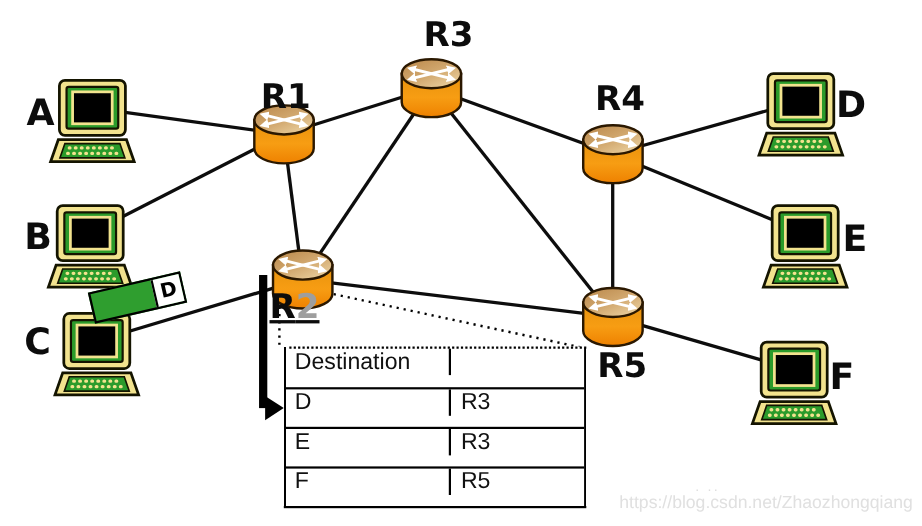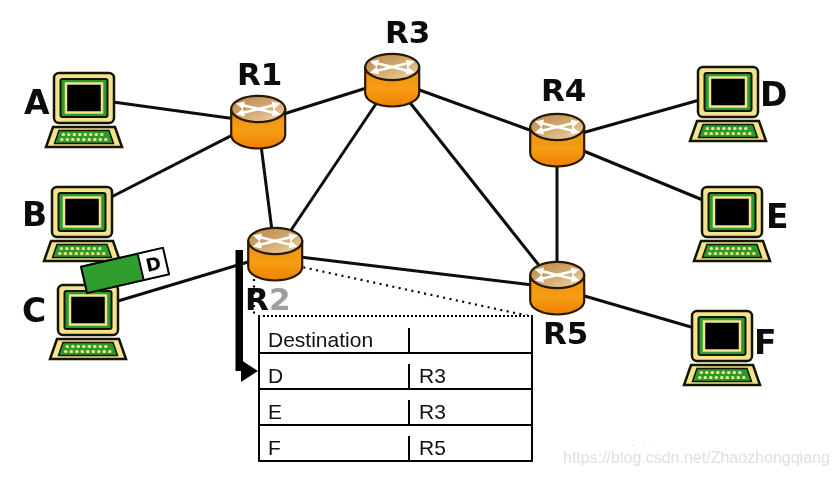--- a/index.html
+++ b/index.html
@@ -14,21 +14,21 @@
 
   .packet{position:absolute;left:82px;top:256px;width:86px;height:29px;background:#2f9e2f;
           border:2.5px solid #000;transform:rotate(-13deg);display:flex;align-items:stretch;
           justify-content:flex-end;box-sizing:border-box;}
   .packet-label{width:24px;background:#fff;border-left:2.5px solid #000;display:flex;
           align-items:center;justify-content:center;font-weight:700;font-size:18px;color:#000;}
 
   .rtable{position:absolute;left:258px;top:315px;width:275px;background:#fff;
           border:2px solid #000;border-top:2px dotted #000;box-sizing:border-box;
           font-family:"Liberation Sans",sans-serif;font-size:21px;color:#111;}
-  .trow{display:flex;height:34px;border-bottom:2px solid #000;align-items:flex-end;}
+  .trow{display:flex;height:34px;border-bottom:2px solid #000;align-items:flex-start;}
   .trow.head{height:35px;}
   .trow:last-child{border-bottom:none;}
   .tc1{width:150px;border-right:2px solid #000;padding-left:8px;display:flex;align-items:center;box-sizing:border-box;}
   .tc2{flex:1;padding-left:9px;display:flex;align-items:center;}
 
   .watermark{position:absolute;left:563px;top:449px;font-size:16px;color:#e0e0e0;
              font-family:"Liberation Sans",sans-serif;white-space:nowrap;}
   .watermark-dots{position:absolute;left:632px;top:434px;font-size:13px;color:#dedede;
              font-family:"Liberation Sans",sans-serif;letter-spacing:2px;}
 </style>
@@ -112,25 +112,25 @@
     <use href="#routerShape" x="529" y="112"></use>
     <use href="#routerShape" x="529" y="260"></use>
   </svg>
 
   <div class="lbl host" style="left:24px;top:86px;">A</div>
   <div class="lbl host" style="left:22px;top:198px;">B</div>
   <div class="lbl host" style="left:22px;top:294px;">C</div>
   <div class="lbl host" style="left:760px;top:78px;">D</div>
   <div class="lbl host" style="left:766px;top:200px;">E</div>
   <div class="lbl host" style="left:754px;top:326px;">F</div>
-  <div class="lbl router" style="left:237px;top:59px;">R1</div>
+  <div class="lbl router" style="left:237px;top:73px;">R1</div>
   <div class="lbl router" style="left:385px;top:17px;">R3</div>
   <div class="lbl router" style="left:541px;top:75px;text-align:right;">R4</div>
   <div class="lbl router" style="left:543px;top:318px;">R5</div>
-  <div class="lbl router" style="left:245px;top:284px;"><span>R</span><span class="r2-suffix">2</span></div>
+  <div class="lbl router" style="left:245px;top:264px;text-decoration:underline;"><span>R</span><span class="r2-suffix">2</span></div>
 
   <div class="packet">
     <div class="packet-label">D</div>
   </div>
 
   <div class="rtable">
     <div class="trow head">
       <div class="tc1">Destination</div>
     </div>
     <div class="trow">

